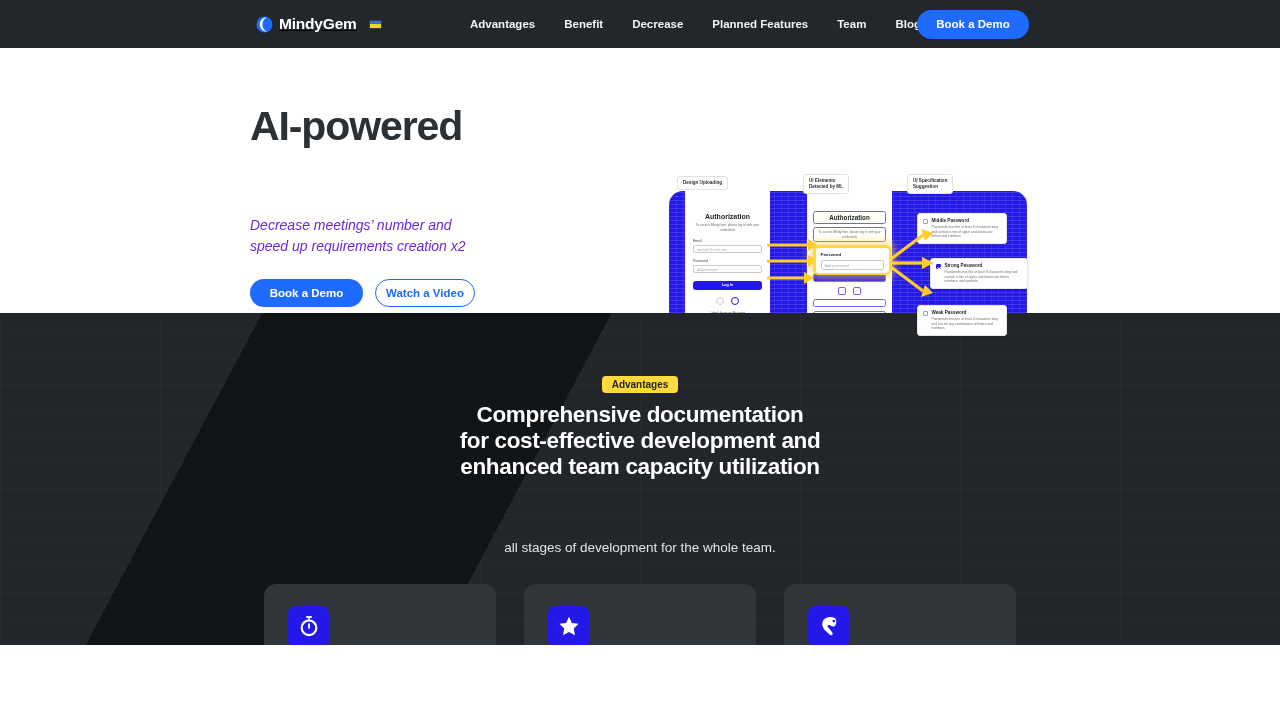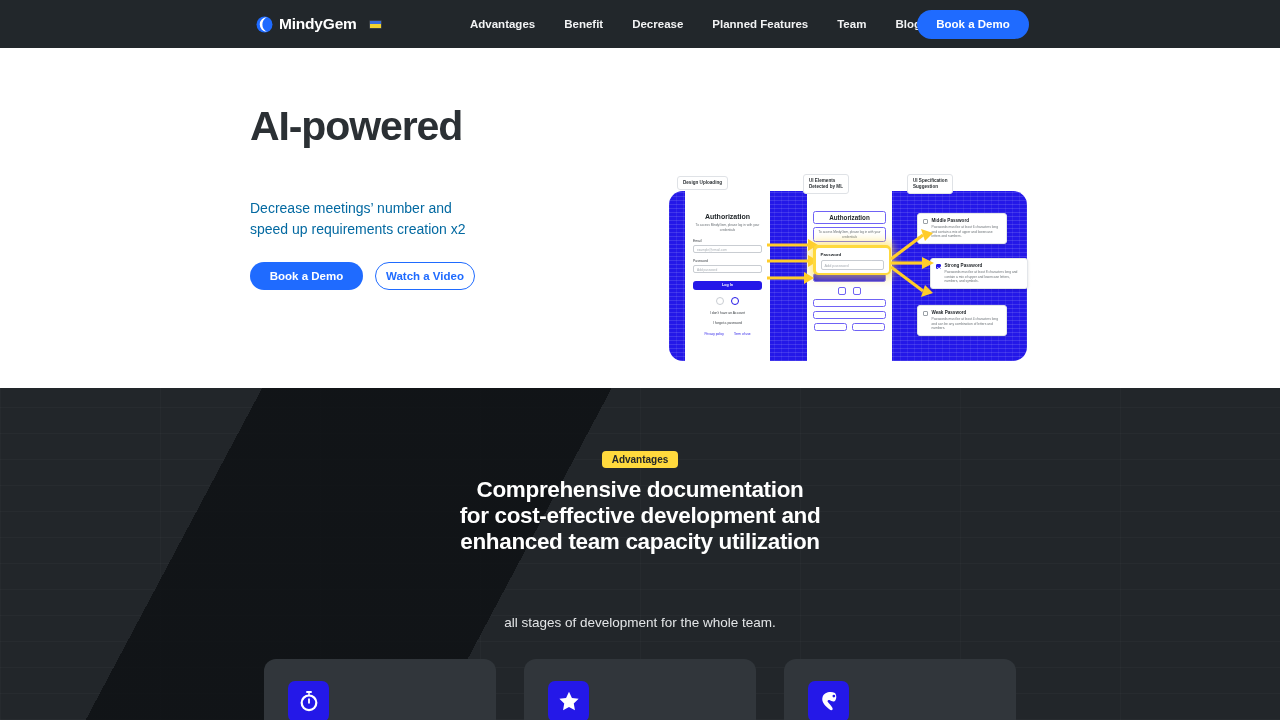--- a/index.html
+++ b/index.html
@@ -18,20 +18,21 @@
     align-items: center;
     position: relative;
   }
   .brand {
     position: absolute;
     left: 256px;
     display: flex;
     align-items: center;
     gap: 6px;
     cursor: pointer;
+    text-decoration: underline;
   }
   .brand-mark { width: 17px; height: 17px; display: block; }
   .brand-name {
     color: #ffffff;
     font-size: 15.5px;
     font-weight: bold;
     letter-spacing: -0.2px;
   }
   .flag {
     width: 13px; height: 9px;
@@ -69,43 +70,44 @@
     border-radius: 15px;
     color: #ffffff;
     font-size: 11.5px;
     font-weight: bold;
     font-family: "Liberation Sans", sans-serif;
     cursor: pointer;
   }
 
   
   .hero {
-    height: 340px;
+    height: 265px;
     background: #ffffff;
     position: relative;
     padding-left: 12px;
   }
   .hero-copy {
     position: absolute;
     left: 250px;
     top: 60px;
     width: 330px;
   }
   .hero-title {
     font-size: 41px;
     line-height: 37px;
     font-weight: bold;
     color: #2b3034;
     letter-spacing: -1.1px;
   }
   .hero-sub {
-    margin-top: 16px;
+    margin-top: 33px;
     font-size: 14px;
     line-height: 21px;
-    color: #0369a1;
+    color: #6d28d9;
+    font-style: italic;
   }
   .hero-actions {
     margin-top: 22px;
     display: flex;
     gap: 12px;
   }
   .btn-primary {
     width: 113px; height: 28px;
     background: #1f6bff;
     border: none;

